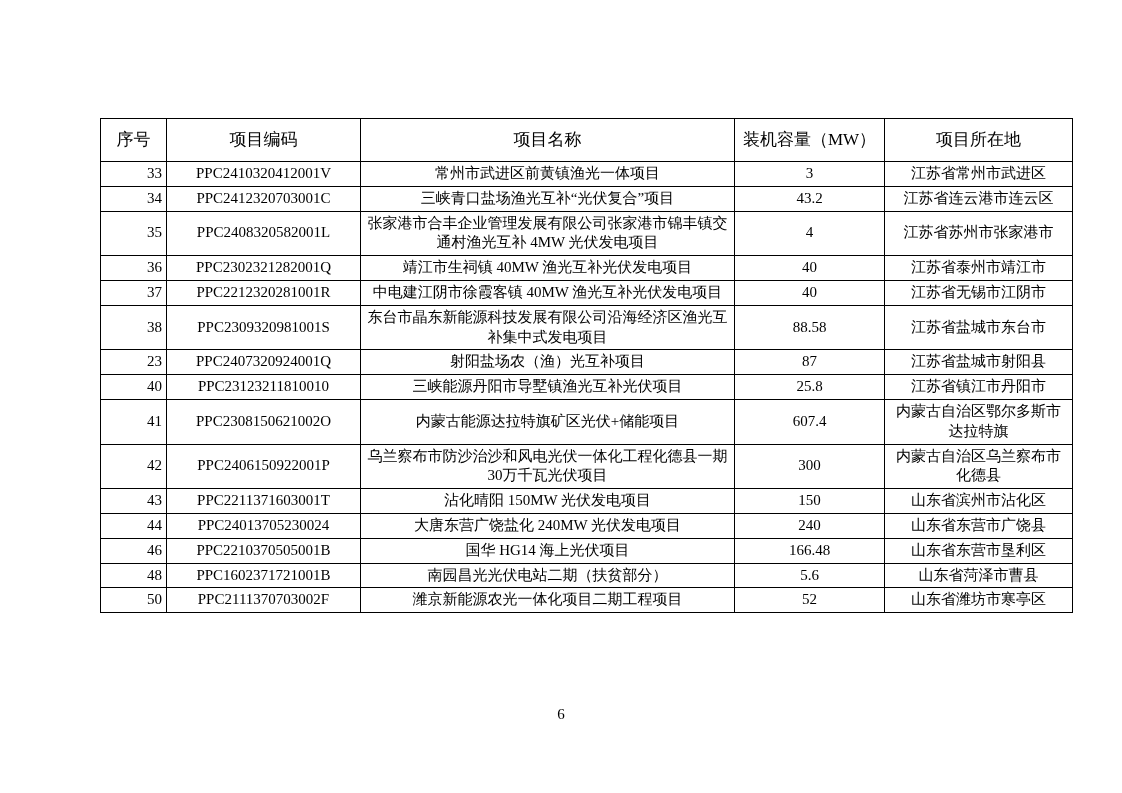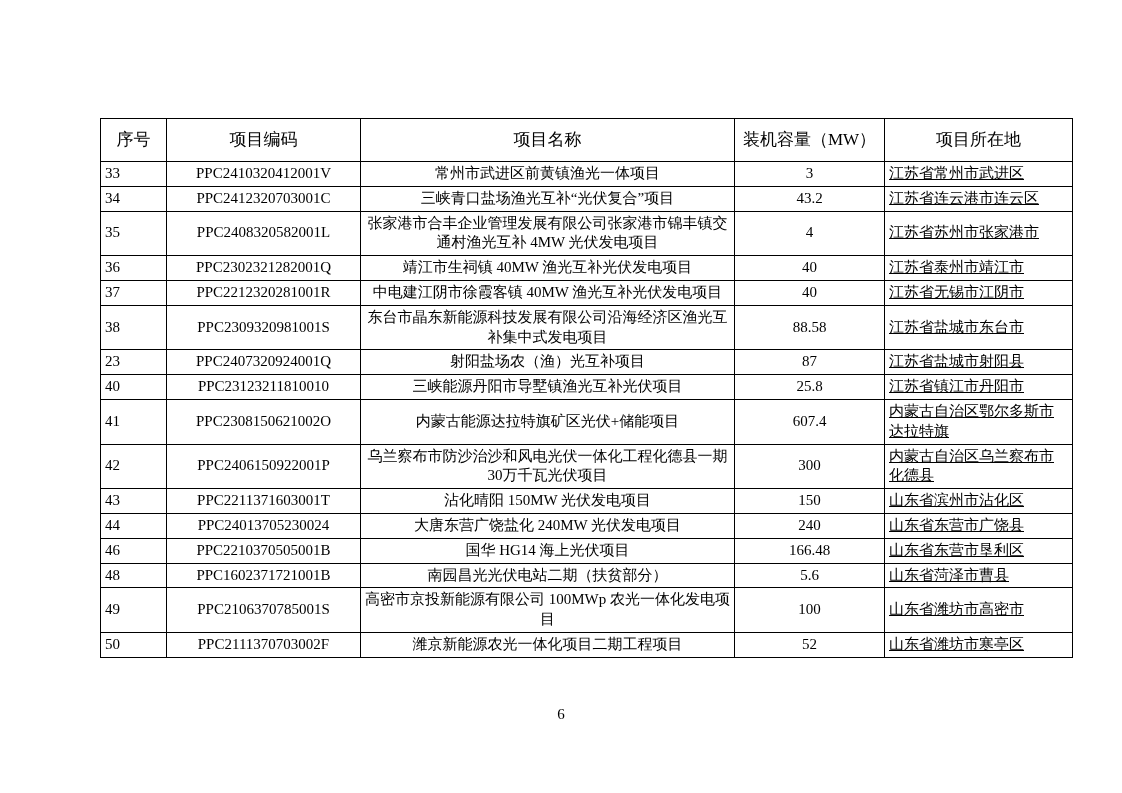--- a/index.html
+++ b/index.html
@@ -45,25 +45,25 @@
     font-weight: normal;
     font-size: 17px;
     height: 38px;
   }
   col.c-seq { width: 66px; }
   col.c-code { width: 194px; }
   col.c-name { width: 374px; }
   col.c-cap { width: 150px; }
   col.c-loc { width: 188px; }
 
-  td.seq { text-align: left; }
+  td.seq { text-align: right; }
   td.code { text-align: center; margin-left: 17px; }
   td.name { text-align: center; }
   td.cap { text-align: center; }
-  td.loc { text-align: left; text-decoration: underline; }
+  td.loc { text-align: center; }
 
   .page-number {
     position: absolute;
     left: 0;
     top: 706px;
     width: 1122px;
     text-align: center;
     font-size: 15px;
     font-family: "Liberation Serif", "DejaVu Serif", serif;
   }
@@ -184,27 +184,20 @@
           <td class="loc">山东省东营市垦利区</td>
         </tr>
         <tr>
           <td class="seq">48</td>
           <td class="code">PPC1602371721001B</td>
           <td class="name">南园昌光光伏电站二期（扶贫部分）</td>
           <td class="cap">5.6</td>
           <td class="loc">山东省菏泽市曹县</td>
         </tr>
         <tr>
-          <td class="seq">49</td>
-          <td class="code">PPC2106370785001S</td>
-          <td class="name">高密市京投新能源有限公司 100MWp 农光一体化发电项目</td>
-          <td class="cap">100</td>
-          <td class="loc">山东省潍坊市高密市</td>
-        </tr>
-        <tr>
           <td class="seq">50</td>
           <td class="code">PPC2111370703002F</td>
           <td class="name">潍京新能源农光一体化项目二期工程项目</td>
           <td class="cap">52</td>
           <td class="loc">山东省潍坊市寒亭区</td>
         </tr>
       </tbody>
     </table>
   </div>
 

